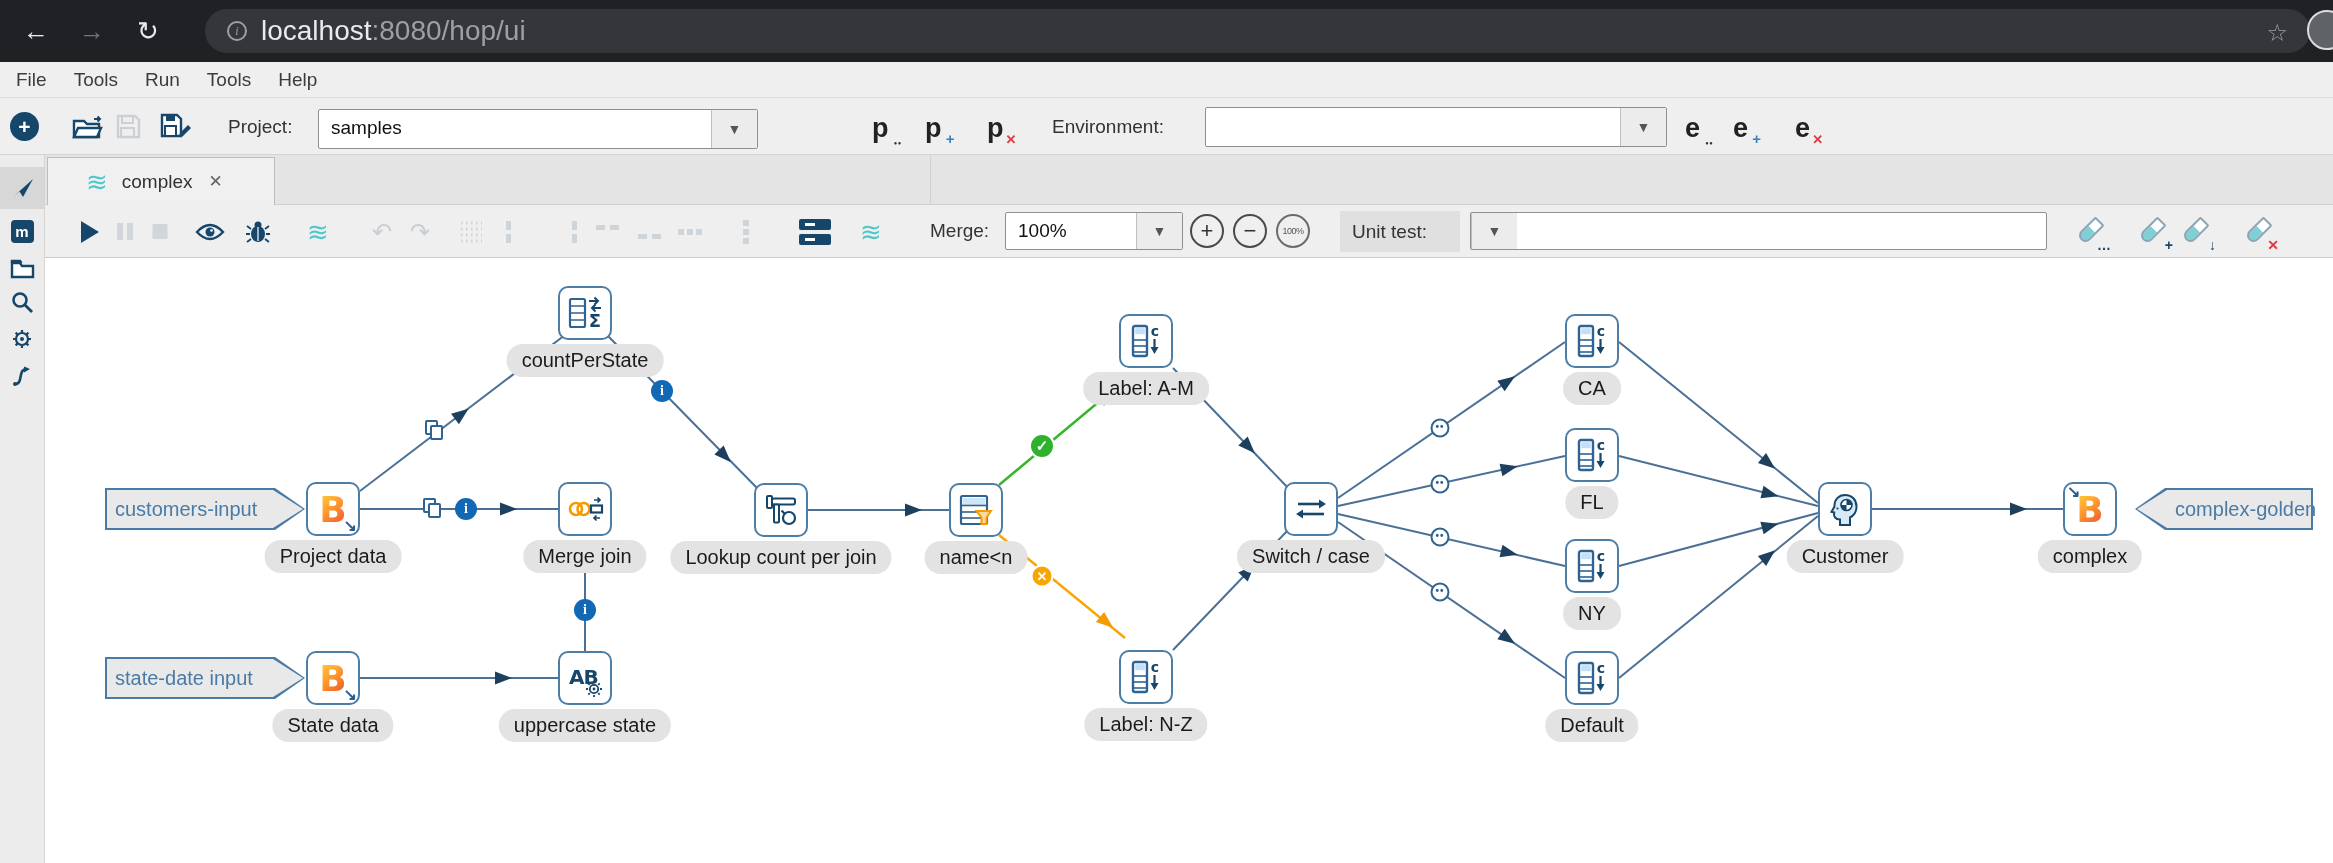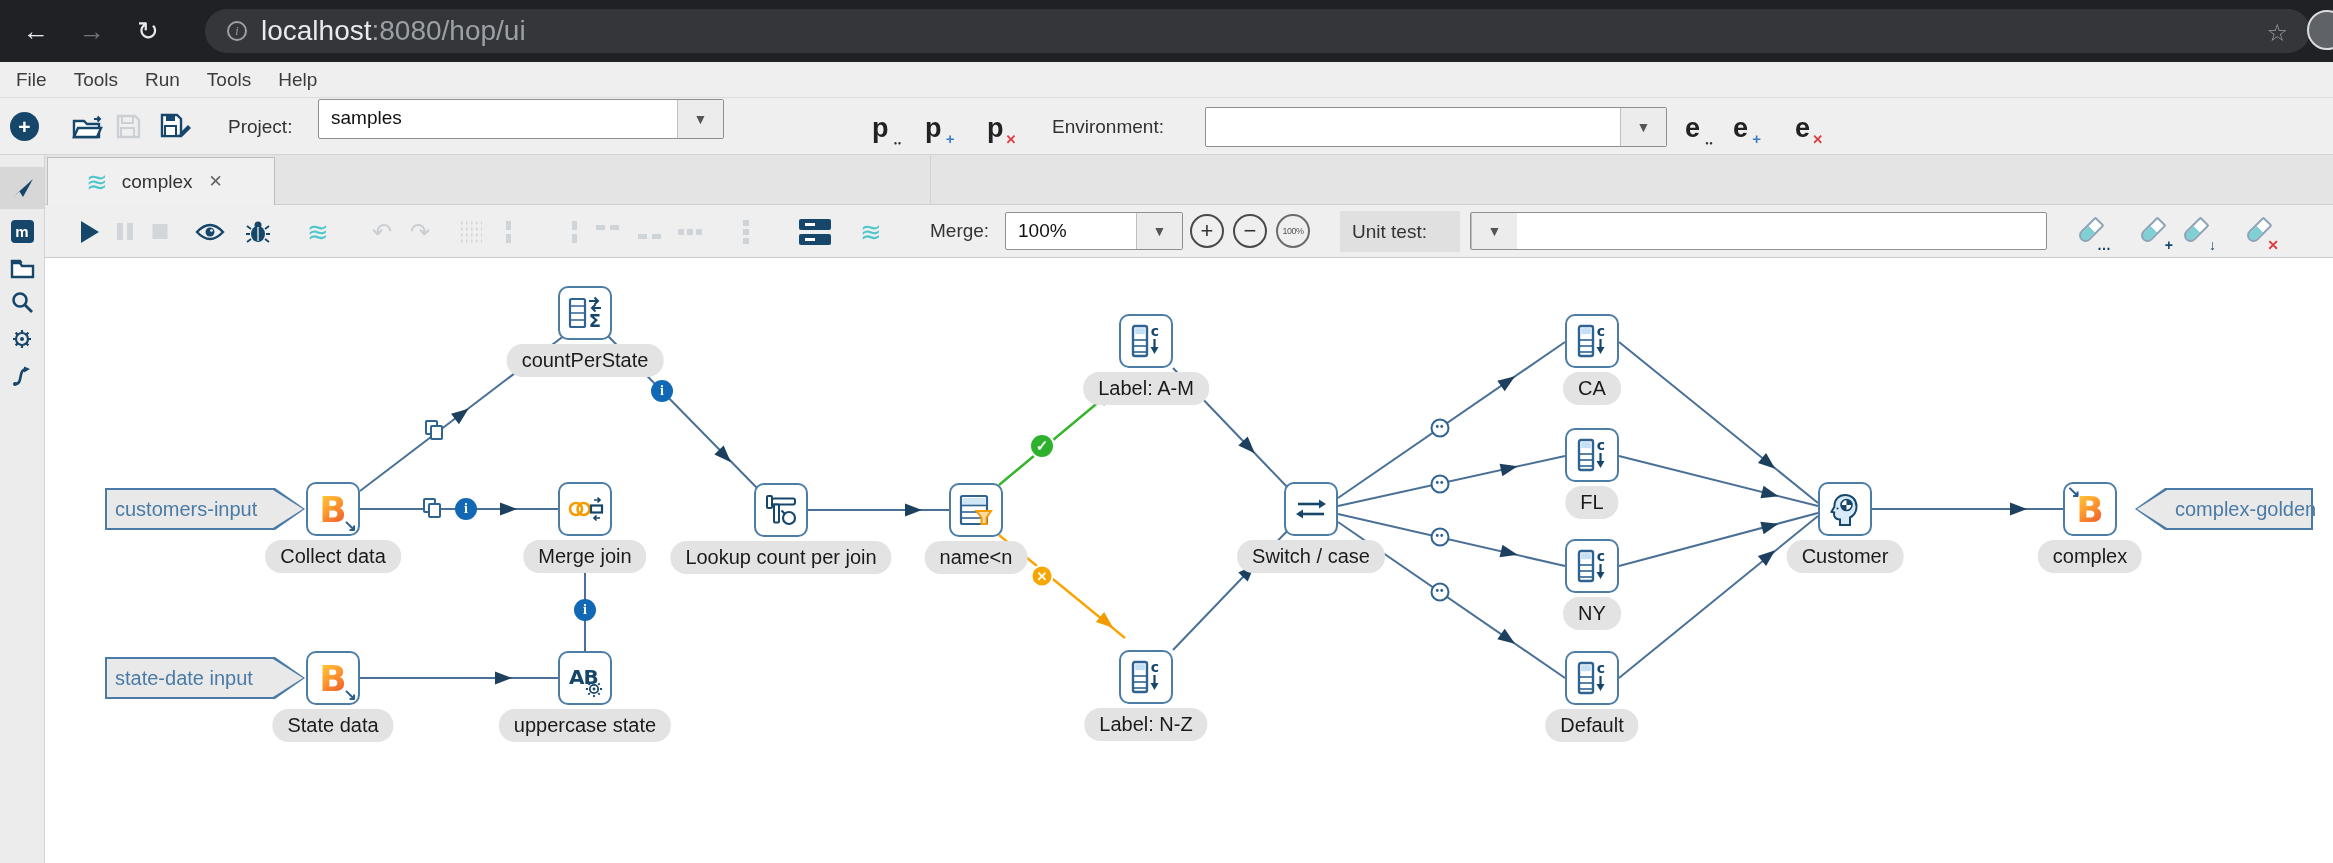--- a/index.html
+++ b/index.html
@@ -129,21 +129,21 @@
     <rect x="6" y="2" width="11" height="7" fill="none" stroke="#ccd0d4" stroke-width="2"></rect>
     <rect x="5" y="14" width="13" height="9" fill="none" stroke="#ccd0d4" stroke-width="2"></rect>
   </svg>
   <svg class="abs" style="left:160px;top:14px" width="32" height="27">
     <path d="M2,2 h15 l4,4 v17 h-19 z" fill="#fff" stroke="#17466b" stroke-width="2.4"></path>
     <rect x="6" y="2" width="9" height="6" fill="#17466b"></rect>
     <rect x="5" y="13" width="11" height="10" fill="#fff" stroke="#17466b" stroke-width="2"></rect>
     <path d="M20,20 l8,-8 l3,3 l-8,8 l-4,1 z" fill="#17466b"></path>
   </svg>
   <span class="tb-label abs" style="left:228px;top:17px">Project:</span>
-  <div class="combo" style="left:318px;top:0;width:406px;height:40px">
+  <div class="combo" style="left:318px;top:10px;width:440px;height:40px">
     <span class="val">samples</span>
     <span class="arrow">▼</span>
   </div>
   <span class="letter-ico" style="left:872px;top:16px"><span>p</span><span class="sub sub-dots">‥</span></span>
   <span class="letter-ico" style="left:925px;top:16px"><span>p</span><span class="sub sub-plus">+</span></span>
   <span class="letter-ico" style="left:987px;top:16px"><span>p</span><span class="sub sub-cross">✕</span></span>
   <span class="tb-label abs" style="left:1052px;top:17px">Environment:</span>
   <div class="combo" style="left:1205px;top:8px;width:462px;height:40px">
     <span class="val"></span>
     <span class="arrow">▼</span>
@@ -403,21 +403,21 @@
     <span class="txt">complex-golden</span>
   </div>
 
   <div class="xf" style="left:288px;top:251px">
     <div class="box">
       <svg viewBox="0 0 40 40" width="40" height="40">
           <text x="20" y="33" text-anchor="middle" font-family="DejaVu Sans,sans-serif" font-size="36" font-weight="bold" fill="url(#hopgrad)">B</text>
         </svg>
       <span class="corner-arrow ca-br">↘</span>
     </div>
-    <div class="pill">Collect data</div>
+    <div class="pill">Project data</div>
   </div>
 
   <div class="xf" style="left:540px;top:55px">
     <div class="box">
       <svg viewBox="0 0 40 40" width="40" height="40">
         <rect x="5" y="6" width="15" height="28" rx="1.5" fill="#fff" stroke="#2f6391" stroke-width="2.2"></rect>
         <line x1="6" y1="13" x2="19" y2="13" stroke="#2f6391" stroke-width="1.5"></line>
         <line x1="6" y1="20" x2="19" y2="20" stroke="#2f6391" stroke-width="1.5"></line>
         <line x1="6" y1="27" x2="19" y2="27" stroke="#2f6391" stroke-width="1.5"></line>
         <path d="M24,8 h9 m-3.5,-3.5 l3.5,3.5 l-3.5,3.5" stroke="#17466b" stroke-width="2" fill="none"></path>

